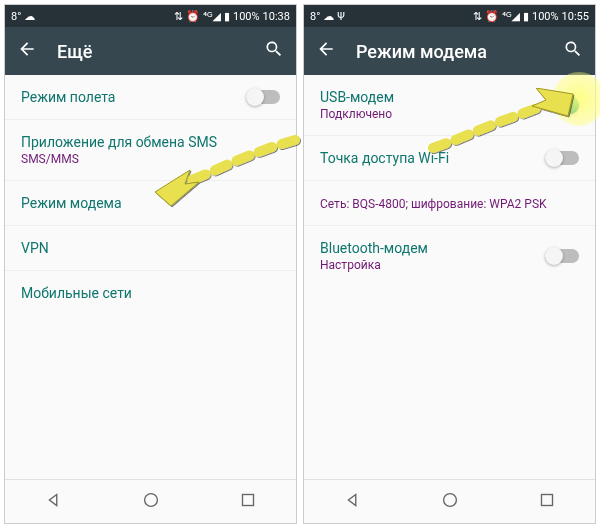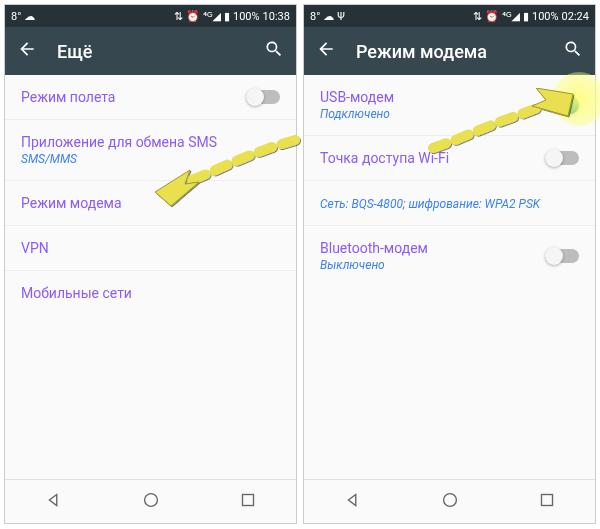--- a/index.html
+++ b/index.html
@@ -12,22 +12,22 @@
 .temp { font-size: 11px; }
 .app-bar { height: 48px; background: #37474F; color: #fff; display: flex; align-items: center; padding: 0 12px; gap: 20px; }
 .app-bar .title { font-size: 18px; font-weight: 500; }
 .app-bar .search { margin-left: auto; }
 .icon-svg { width: 20px; height: 20px; fill: #fff; }
 .icon-svg-dark { width: 20px; height: 20px; fill: #666; }
 .content { background: #fafafa; height: calc(100% - 22px - 48px - 44px); overflow: hidden; }
 .list-item { padding: 14px 16px; border-bottom: 1px solid #eee; display: flex; align-items: center; }
 .list-item:last-child { border-bottom: none; }
 .item-text { flex: 1; }
-.item-title { font-size: 14px; color: #8b5cf6; }
-.item-sub { font-size: 12px; color: #3b82f6; margin-top: 2px; font-style: italic; }
+.item-title { font-size: 14px; color: #0f766e; }
+.item-sub { font-size: 12px; color: #701a75; margin-top: 2px; }
 .toggle { width: 34px; height: 14px; background: #bdbdbd; border-radius: 8px; position: relative; }
 .toggle::after { content: ''; position: absolute; width: 18px; height: 18px; background: #f5f5f5; border-radius: 50%; top: -2px; left: 0; box-shadow: 0 1px 3px rgba(0,0,0,0.3); }
 .toggle.on { background: #80cbc4; }
 .toggle.on::after { background: #009688; left: auto; right: 0; }
 .nav-bar { position: absolute; bottom: 0; left: 0; right: 0; height: 44px; background: #fafafa; border-top: 1px solid #e0e0e0; display: flex; align-items: center; justify-content: space-around; }
 .nav-btn { width: 22px; height: 22px; }
 .arrow-annotation { position: absolute; pointer-events: none; }
 .highlight-circle { position: absolute; width: 54px; height: 54px; border-radius: 50%; background: radial-gradient(circle, rgba(255,255,120,0.9) 0%, rgba(255,255,120,0.5) 60%, rgba(255,255,120,0) 100%); pointer-events: none; }
 .small-icon { font-size: 11px; }
 </style>
@@ -108,21 +108,21 @@
         <span class="temp">8°</span>
         <span class="small-icon">☁</span>
         <span class="small-icon">Ψ</span>
       </div>
       <div class="status-right">
         <span class="small-icon">⇅</span>
         <span class="small-icon">⏰</span>
         <span class="small-icon">⁴ᴳ◢</span>
         <span class="small-icon">▮</span>
         <span>100%</span>
-        <span>02:24</span>
+        <span>10:55</span>
       </div>
     </div>
     <div class="app-bar">
       <span><svg class="icon-svg" viewBox="0 0 24 24">
             <path d="M20 11H7.8l5.6-5.6L12 4l-8 8 8 8 1.4-1.4L7.8 13H20z"></path>
           </svg></span>
       <span class="title">Режим модема</span>
       <span class="search"><svg class="icon-svg" viewBox="0 0 24 24">
             <path d="M15.5 14h-.8l-.3-.3a6.5 6.5 0 1 0-.7.7l.3.3v.8l5 5 1.5-1.5-5-5zm-6 0A4.5 4.5 0 1 1 14 9.5 4.5 4.5 0 0 1 9.5 14z"></path>
           </svg></span>
@@ -142,21 +142,21 @@
         <div class="toggle"></div>
       </div>
       <div class="list-item">
         <div class="item-text">
           <div class="item-sub">Сеть: BQS-4800; шифрование: WPA2 PSK</div>
         </div>
       </div>
       <div class="list-item">
         <div class="item-text">
           <div class="item-title">Bluetooth-модем</div>
-          <div class="item-sub">Выключено</div>
+          <div class="item-sub">Настройка</div>
         </div>
         <div class="toggle"></div>
       </div>
     </div>
     <div class="nav-bar">
       <span><svg class="icon-svg-dark nav-btn" viewBox="0 0 24 24">
             <path fill="none" stroke="#666" stroke-width="1.5" d="M15 6l-8 6 8 6z"></path>
           </svg></span>
       <span><svg class="icon-svg-dark nav-btn" viewBox="0 0 24 24">
             <circle cx="12" cy="12" r="7" fill="none" stroke="#666" stroke-width="1.5"></circle>

